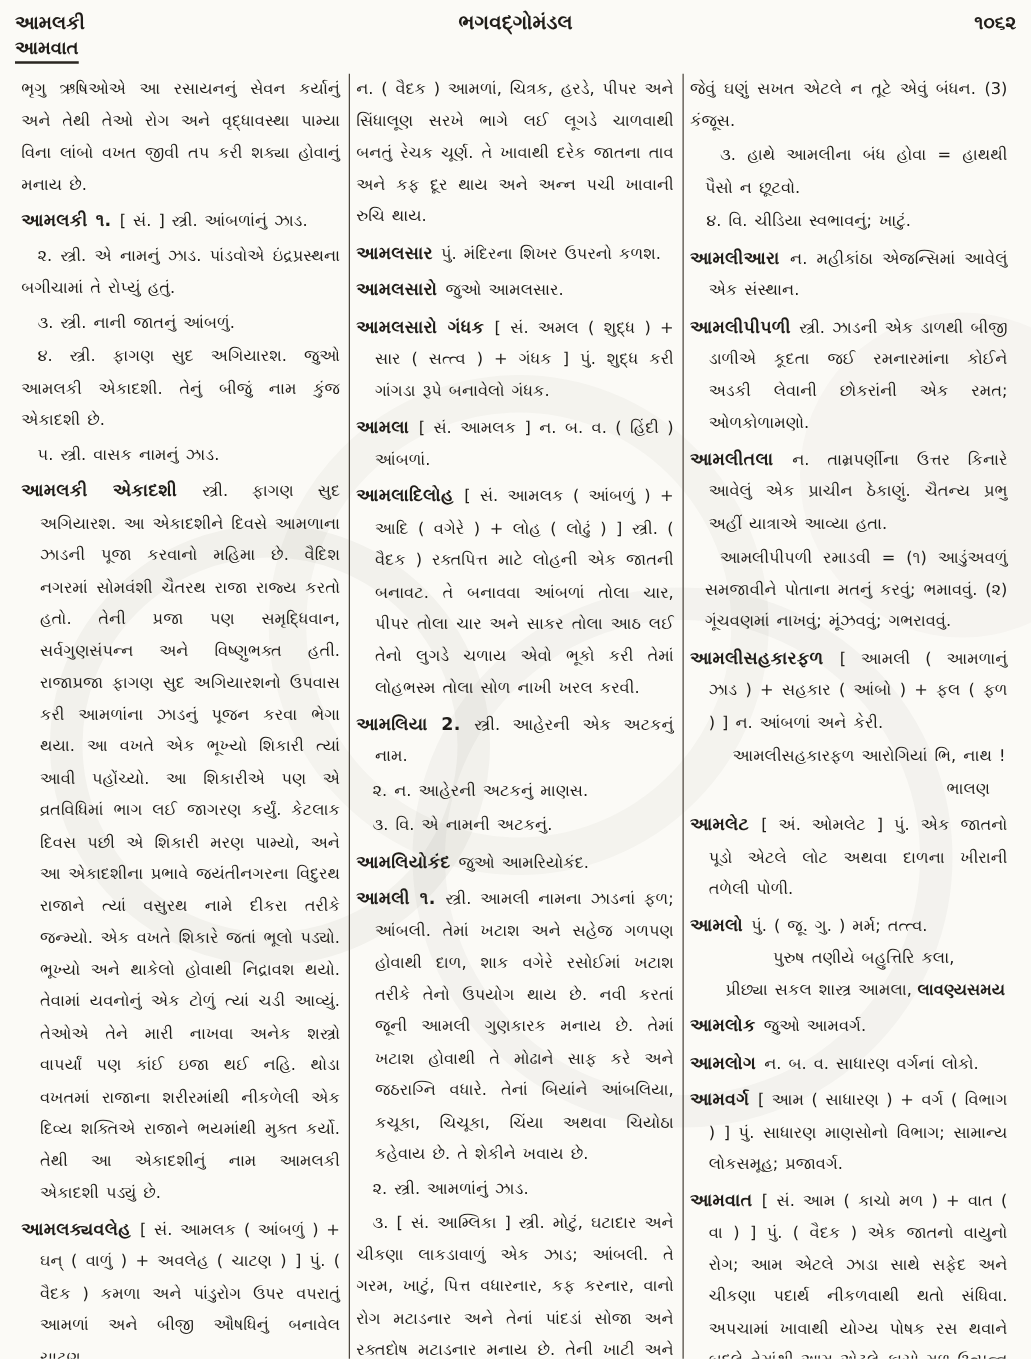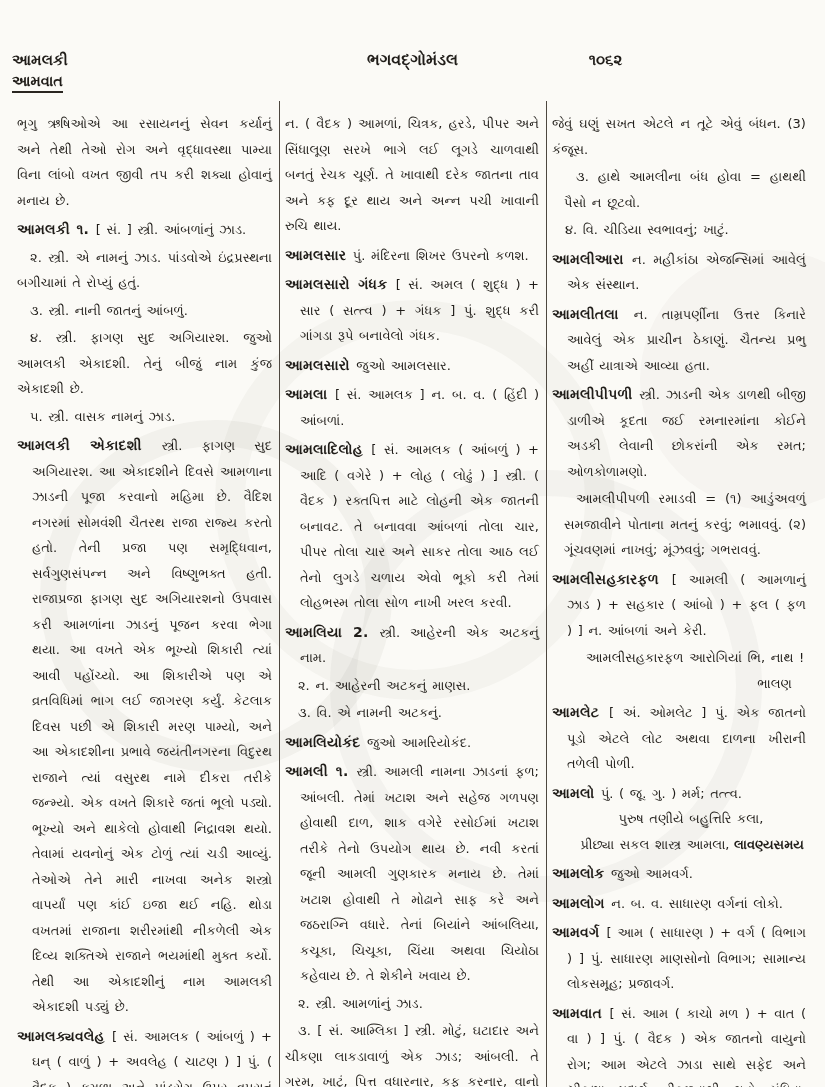--- a/index.html
+++ b/index.html
@@ -35,21 +35,21 @@
     display: flex;
     align-items: baseline;
     justify-content: space-between;
     font-weight: bold;
     font-size: 15px;
     line-height: 20px;
     position: relative; z-index: 1;
   }
   .header-left  { width: 28%; text-align: left; }
   .header-center{ width: 44%; text-align: center; font-size: 16px; }
-  .header-right { width: 28%; font-size: 15px; margin-top: 42px; }
+  .header-right { width: 28%; text-align: right; font-size: 15px; }
   .guide-bottom {
     font-weight: bold;
     font-size: 14.5px;
     line-height: 18px;
     margin-top: 2px;
     display: inline-block;
     border-bottom: 2px solid #2a2621;
     padding-bottom: 1px;
     position: relative; z-index: 1;
   }
@@ -64,21 +64,21 @@
     box-sizing: border-box;
     padding: 0 7px 0 5px;
     font-size: 13px;
     line-height: 25.5px;
     text-align: justify;
     word-spacing: 1.5px;
   }
   .col + .col { border-left: 1px solid #4d473f; }
 
   .col p { margin: 0; }
-  p.cont  { margin-top: 10px; }
+  p.cont  { margin-top: 0; }
   p.entry { margin-top: 4px; padding-left: 15px; text-indent: -15px; }
   b.head  { font-size: 14px; letter-spacing: 0.2px; }
   p.sub   { margin-top: 2px; text-indent: 13px; }
   p.idiom { margin-top: 2px; padding-left: 12px; text-indent: 12px; }
   p.quote { margin-top: 2px; padding-left: 12px; text-indent: 22px; }
   p.attrline { text-align: right; padding-right: 14px; }
   p.verse { text-align: center; padding-left: 24px; }
   p.verse .vattr { float: right; padding-right: 2px; font-weight: bold; }
 </style>
 </head>
@@ -106,39 +106,39 @@
         <p class="sub">૨. સ્ત્રી. એ નામનું ઝાડ. પાંડવોએ ઇંદ્રપ્રસ્થના બગીચામાં તે રોપ્યું હતું.</p>
         <p class="sub">૩. સ્ત્રી. નાની જાતનું આંબળું.</p>
         <p class="sub">૪. સ્ત્રી. ફાગણ સુદ અગિયારશ. જુઓ આમલકી એકાદશી. તેનું બીજું નામ કુંજ એકાદશી છે.</p>
         <p class="sub">૫. સ્ત્રી. વાસક નામનું ઝાડ.</p>
         <p class="entry"><b class="head">આમલકી એકાદશી </b>સ્ત્રી. ફાગણ સુદ અગિયારશ. આ એકાદશીને દિવસે આમળાના ઝાડની પૂજા કરવાનો મહિમા છે. વૈદિશ નગરમાં સોમવંશી ચૈતરથ રાજા રાજ્ય કરતો હતો. તેની પ્રજા પણ સમૃદ્ધિવાન, સર્વગુણસંપન્ન અને વિષ્ણુભક્ત હતી. રાજાપ્રજા ફાગણ સુદ અગિયારશનો ઉપવાસ કરી આમળાંના ઝાડનું પૂજન કરવા ભેગા થયા. આ વખતે એક ભૂખ્યો શિકારી ત્યાં આવી પહોંચ્યો. આ શિકારીએ પણ એ વ્રતવિધિમાં ભાગ લઈ જાગરણ કર્યું. કેટલાક દિવસ પછી એ શિકારી મરણ પામ્યો, અને આ એકાદશીના પ્રભાવે જયંતીનગરના વિદુરથ રાજાને ત્યાં વસુરથ નામે દીકરા તરીકે જન્મ્યો. એક વખતે શિકારે જતાં ભૂલો પડ્યો. ભૂખ્યો અને થાકેલો હોવાથી નિદ્રાવશ થયો. તેવામાં યવનોનું એક ટોળું ત્યાં ચડી આવ્યું. તેઓએ તેને મારી નાખવા અનેક શસ્ત્રો વાપર્યાં પણ કાંઈ ઇજા થઈ નહિ. થોડા વખતમાં રાજાના શરીરમાંથી નીકળેલી એક દિવ્ય શક્તિએ રાજાને ભયમાંથી મુક્ત કર્યો. તેથી આ એકાદશીનું નામ આમલકી એકાદશી પડ્યું છે.</p>
         <p class="entry"><b class="head">આમલક્યવલેહ </b>[ સં. આમલક ( આંબળું ) + ઘન્ ( વાળું ) + અવલેહ ( ચાટણ ) ] પું. ( વૈદક ) કમળા અને પાંડુરોગ ઉપર વપરાતું આમળાં અને બીજી ઔષધિનું બનાવેલ ચાટણ.</p>
       </div>
       <div class="col">
         <p class="cont">ન. ( વૈદક ) આમળાં, ચિત્રક, હરડે, પીપર અને સિંધાલૂણ સરખે ભાગે લઈ લૂગડે ચાળવાથી બનતું રેચક ચૂર્ણ. તે ખાવાથી દરેક જાતના તાવ અને કફ દૂર થાય અને અન્ન પચી ખાવાની રુચિ થાય.</p>
         <p class="entry"><b class="head">આમલસાર </b>પું. મંદિરના શિખર ઉપરનો કળશ.</p>
+        <p class="entry"><b class="head">આમલસારો </b>જુઓ આમલસાર.</p>
         <p class="entry"><b class="head">આમલસારો ગંધક </b>[ સં. અમલ ( શુદ્ધ ) + સાર ( સત્ત્વ ) + ગંધક ] પું. શુદ્ધ કરી ગાંગડા રૂપે બનાવેલો ગંધક.</p>
-        <p class="entry"><b class="head">આમલસારો </b>જુઓ આમલસાર.</p>
         <p class="entry"><b class="head">આમલા </b>[ સં. આમલક ] ન. બ. વ. ( હિંદી ) આંબળાં.</p>
         <p class="entry"><b class="head">આમલાદિલોહ </b>[ સં. આમલક ( આંબળું ) + આદિ ( વગેરે ) + લોહ ( લોઢું ) ] સ્ત્રી. ( વૈદક ) રક્તપિત્ત માટે લોહની એક જાતની બનાવટ. તે બનાવવા આંબળાં તોલા ચાર, પીપર તોલા ચાર અને સાકર તોલા આઠ લઈ તેનો લુગડે ચળાય એવો ભૂકો કરી તેમાં લોહભસ્મ તોલા સોળ નાખી ખરલ કરવી.</p>
         <p class="entry"><b class="head">આમલિયા 2. </b>સ્ત્રી. આહેરની એક અટકનું નામ.</p>
         <p class="sub">૨. ન. આહેરની અટકનું માણસ.</p>
         <p class="sub">૩. વિ. એ નામની અટકનું.</p>
         <p class="entry"><b class="head">આમલિયોકંદ </b>જુઓ આમરિયોકંદ.</p>
         <p class="entry"><b class="head">આમલી ૧. </b>સ્ત્રી. આમલી નામના ઝાડનાં ફળ; આંબલી. તેમાં ખટાશ અને સહેજ ગળપણ હોવાથી દાળ, શાક વગેરે રસોઈમાં ખટાશ તરીકે તેનો ઉપયોગ થાય છે. નવી કરતાં જૂની આમલી ગુણકારક મનાય છે. તેમાં ખટાશ હોવાથી તે મોઢાને સાફ કરે અને જઠરાગ્નિ વધારે. તેનાં બિયાંને આંબલિયા, કચૂકા, ચિચૂકા, ચિંયા અથવા ચિયોઠા કહેવાય છે. તે શેકીને ખવાય છે.</p>
         <p class="sub">૨. સ્ત્રી. આમળાંનું ઝાડ.</p>
         <p class="sub">૩. [ સં. આમ્લિકા ] સ્ત્રી. મોટું, ઘટાદાર અને ચીકણા લાકડાવાળું એક ઝાડ; આંબલી. તે ગરમ, ખાટું, પિત્ત વધારનાર, કફ કરનાર, વાનો રોગ મટાડનાર અને તેનાં પાંદડાં સોજા અને રક્તદોષ મટાડનાર મનાય છે. તેની ખાટી અને વિલાયતી એમ બે મુખ્ય જાત છે. તેને આઠમે વર્ષે શિશિર ઋતુમાં ફળ આવે છે.</p>
       </div>
       <div class="col">
         <p class="cont">જેવું ઘણું સખત એટલે ન તૂટે એવું બંધન. (3) કંજૂસ.</p>
         <p class="idiom">૩. હાથે આમલીના બંધ હોવા = હાથથી પૈસો ન છૂટવો.</p>
         <p class="sub">૪. વિ. ચીડિયા સ્વભાવનું; ખાટું.</p>
         <p class="entry"><b class="head">આમલીઆરા </b>ન. મહીકાંઠા એજન્સિમાં આવેલું એક સંસ્થાન.</p>
+        <p class="entry"><b class="head">આમલીપીપળી </b>સ્ત્રી. ઝાડની એક ડાળથી બીજી ડાળીએ કૂદતા જઈ રમનારમાંના કોઈને અડકી લેવાની છોકરાંની એક રમત; ઓળકોળામણો.</p>
         <p class="entry"><b class="head">આમલીતલા </b>ન. તામ્રપર્ણીના ઉત્તર કિનારે આવેલું એક પ્રાચીન ઠેકાણું. ચૈતન્ય પ્રભુ અહીં યાત્રાએ આવ્યા હતા.</p>
-        <p class="entry"><b class="head">આમલીપીપળી </b>સ્ત્રી. ઝાડની એક ડાળથી બીજી ડાળીએ કૂદતા જઈ રમનારમાંના કોઈને અડકી લેવાની છોકરાંની એક રમત; ઓળકોળામણો.</p>
         <p class="idiom">આમલીપીપળી રમાડવી = (૧) આડુંઅવળું સમજાવીને પોતાના મતનું કરવું; ભમાવવું. (૨) ગૂંચવણમાં નાખવું; મૂંઝવવું; ગભરાવવું.</p>
         <p class="entry"><b class="head">આમલીસહકારફળ </b>[ આમલી ( આમળાનું ઝાડ ) + સહકાર ( આંબો ) + ફલ ( ફળ ) ] ન. આંબળાં અને કેરી.</p>
         <p class="quote">આમલીસહકારફળ આરોગિયાં ભિ, નાથ !</p>
         <p class="attrline">ભાલણ</p>
         <p class="entry"><b class="head">આમલેટ </b>[ અં. ઓમલેટ ] પું. એક જાતનો પૂડો એટલે લોટ અથવા દાળના ખીરાની તળેલી પોળી.</p>
         <p class="entry"><b class="head">આમલો </b>પું. ( જૂ. ગુ. ) મર્મ; તત્ત્વ.</p>
         <p class="verse">પુરુષ તણીયે બહુત્તિરિ કલા,</p>
         <p class="verse">પ્રીછ્યા સકલ શાસ્ત્ર આમલા,<span class="vattr">લાવણ્યસમય</span></p>
         <p class="entry"><b class="head">આમલોક </b>જુઓ આમવર્ગ.</p>
         <p class="entry"><b class="head">આમલોગ </b>ન. બ. વ. સાધારણ વર્ગનાં લોકો.</p>

